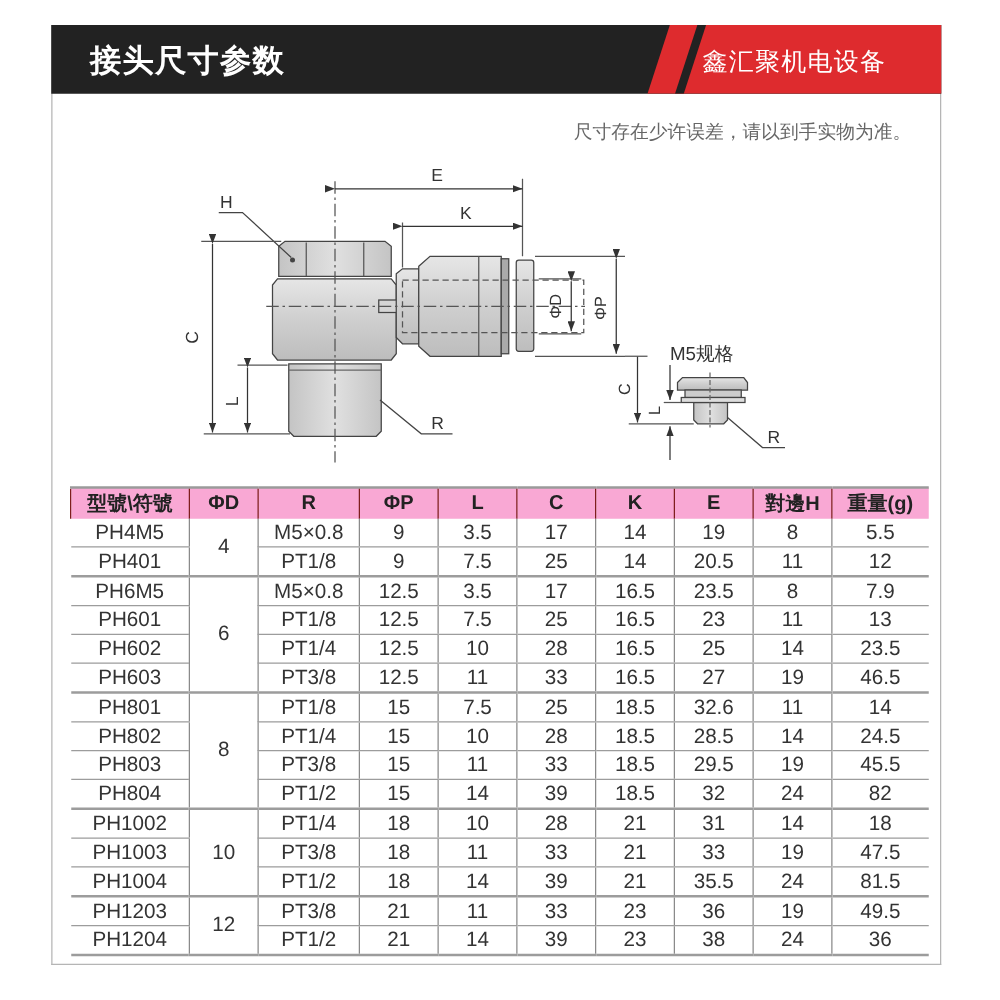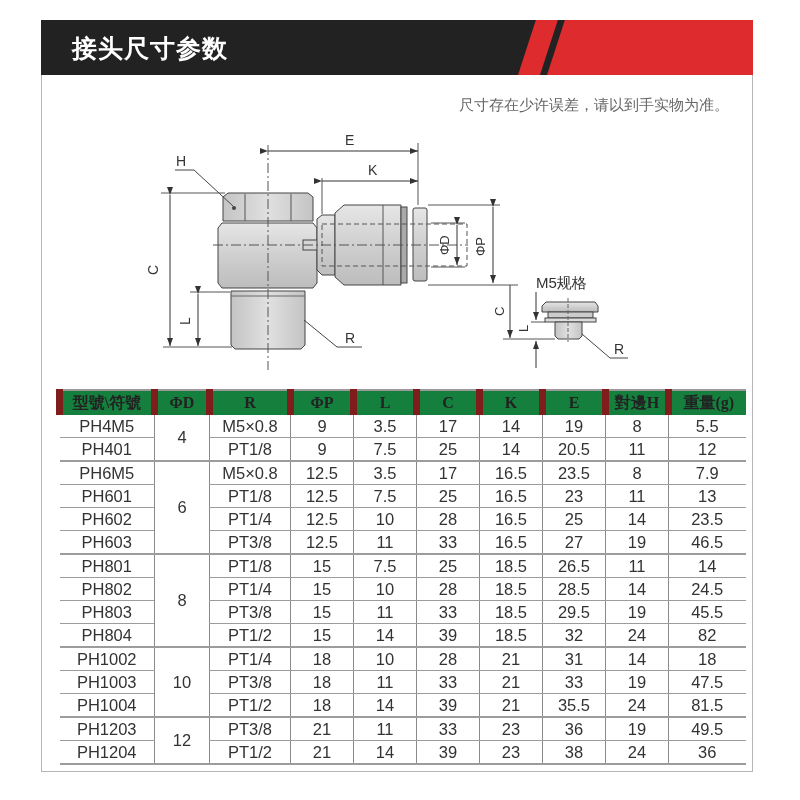--- a/index.html
+++ b/index.html
@@ -3,25 +3,25 @@
 <meta charset="utf-8">
 <style>
   html,body{margin:0;padding:0;background:#fff;}
   body{width:800px;height:800px;position:relative;overflow:hidden;font-family:"Liberation Sans","DejaVu Sans",sans-serif;}
   .frame{position:absolute;left:41px;top:20px;width:712px;height:752px;border:1px solid #b5b5b5;border-top:none;box-sizing:border-box;}
   .header{position:absolute;left:41px;top:20px;width:712px;height:55px;background:#222222;overflow:hidden;}
   .header .red{position:absolute;top:0;height:55px;background:#de2b2e;}
   .header .red1{left:477px;width:400px;transform:skewX(-18deg);transform-origin:left bottom;}
   .header .stripe{position:absolute;top:0;left:499px;width:7px;height:55px;background:#222222;transform:skewX(-18deg);transform-origin:left bottom;}
   .title-left{position:absolute;left:72px;top:32px;color:#fff;font-size:25px;font-weight:bold;letter-spacing:1px;font-family:"DejaVu Sans",sans-serif;}
-  .title-right{position:absolute;left:562px;top:36px;color:#fff;font-size:20px;letter-spacing:1px;font-family:"DejaVu Sans",sans-serif;margin-top:38px;}
+  .title-right{position:absolute;left:562px;top:36px;color:#fff;font-size:20px;letter-spacing:1px;font-family:"DejaVu Sans",sans-serif;}
   .note{position:absolute;right:71px;top:96px;color:#666;font-size:15px;font-family:"DejaVu Sans",sans-serif;}
   .drawing{position:absolute;left:0;top:0;}
   table.spec{position:absolute;left:56px;top:389px;border-collapse:collapse;font-family:"Liberation Sans",sans-serif;}
-  table.spec th{background:#15803d;color:#222;font-weight:bold;font-size:16px;height:24px;padding:0;border-top:2px solid #9a9a9a;border-left:7px solid #7f1d1d;font-family:Liberation Serif, serif;}
+  table.spec th{background:#f9a8d4;color:#222;font-weight:bold;font-size:16px;height:24px;padding:0;border-top:2px solid #9a9a9a;border-left:1px solid #7f1d1d;}
   table.spec td{font-size:16.5px;color:#333;height:22px;padding:0;text-align:center;border-bottom:1px solid #9c9c9c;border-left:1px solid #8a8a8a;}
   table.spec td:first-child{border-left:none;}
   table.spec td.grp{border-bottom:1px solid #9c9c9c;}
   table.spec tr.gend td{border-bottom:2px solid #9c9c9c;margin-top:11px;}
 </style>
 </head>
 <body>
 
 <div class="frame"></div>
 
@@ -222,21 +222,21 @@
         <td>46.5</td>
       </tr>
       <tr>
         <td>PH801</td>
         <td rowspan="4" class="grp" style="border-bottom: 2px solid rgb(156, 156, 156);">8</td>
         <td>PT1/8</td>
         <td>15</td>
         <td>7.5</td>
         <td>25</td>
         <td>18.5</td>
-        <td>26.5</td>
+        <td>32.6</td>
         <td>11</td>
         <td>14</td>
       </tr>
       <tr>
         <td>PH802</td>
         <td>PT1/4</td>
         <td>15</td>
         <td>10</td>
         <td>28</td>
         <td>18.5</td>

